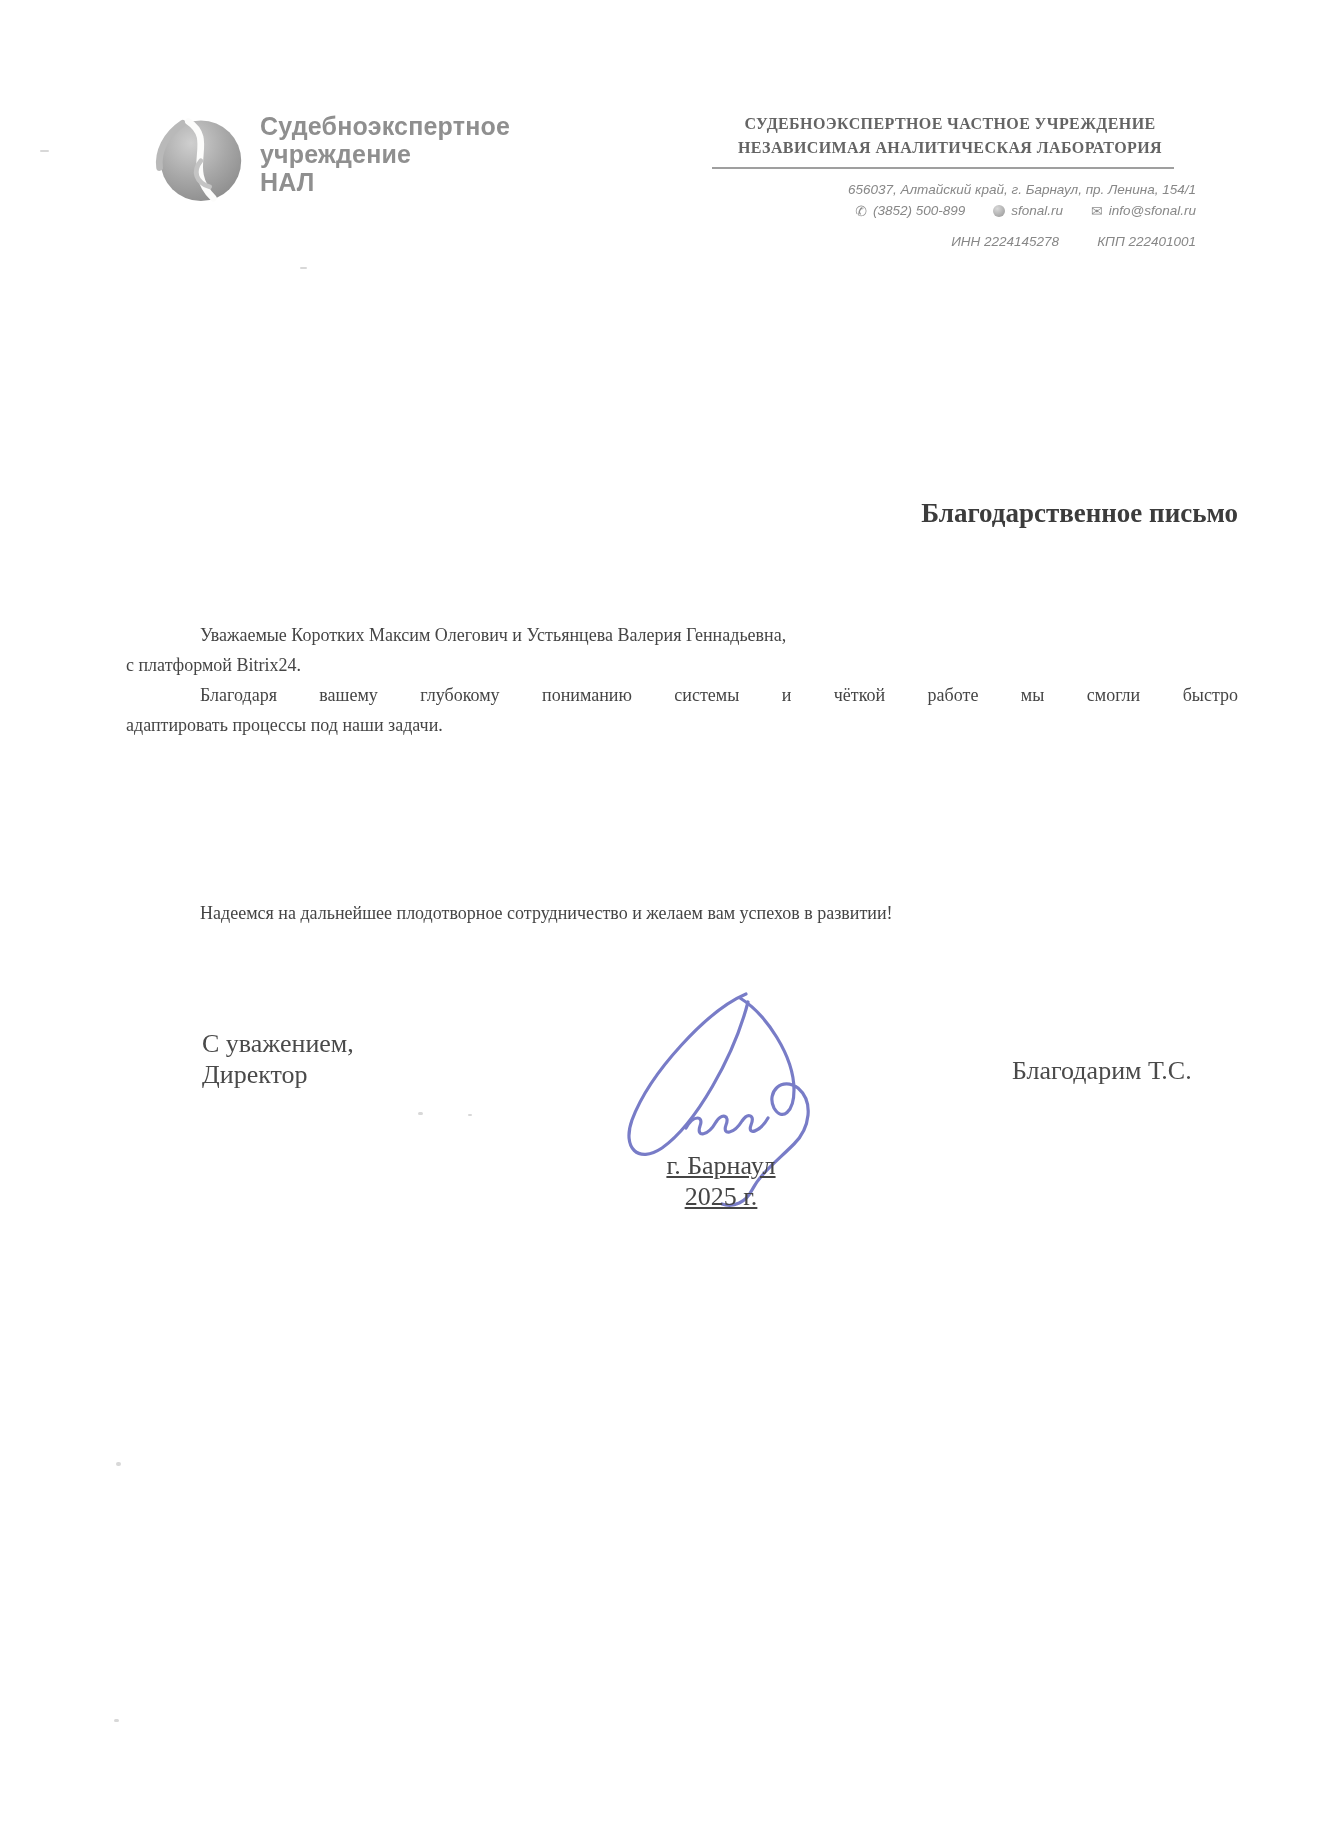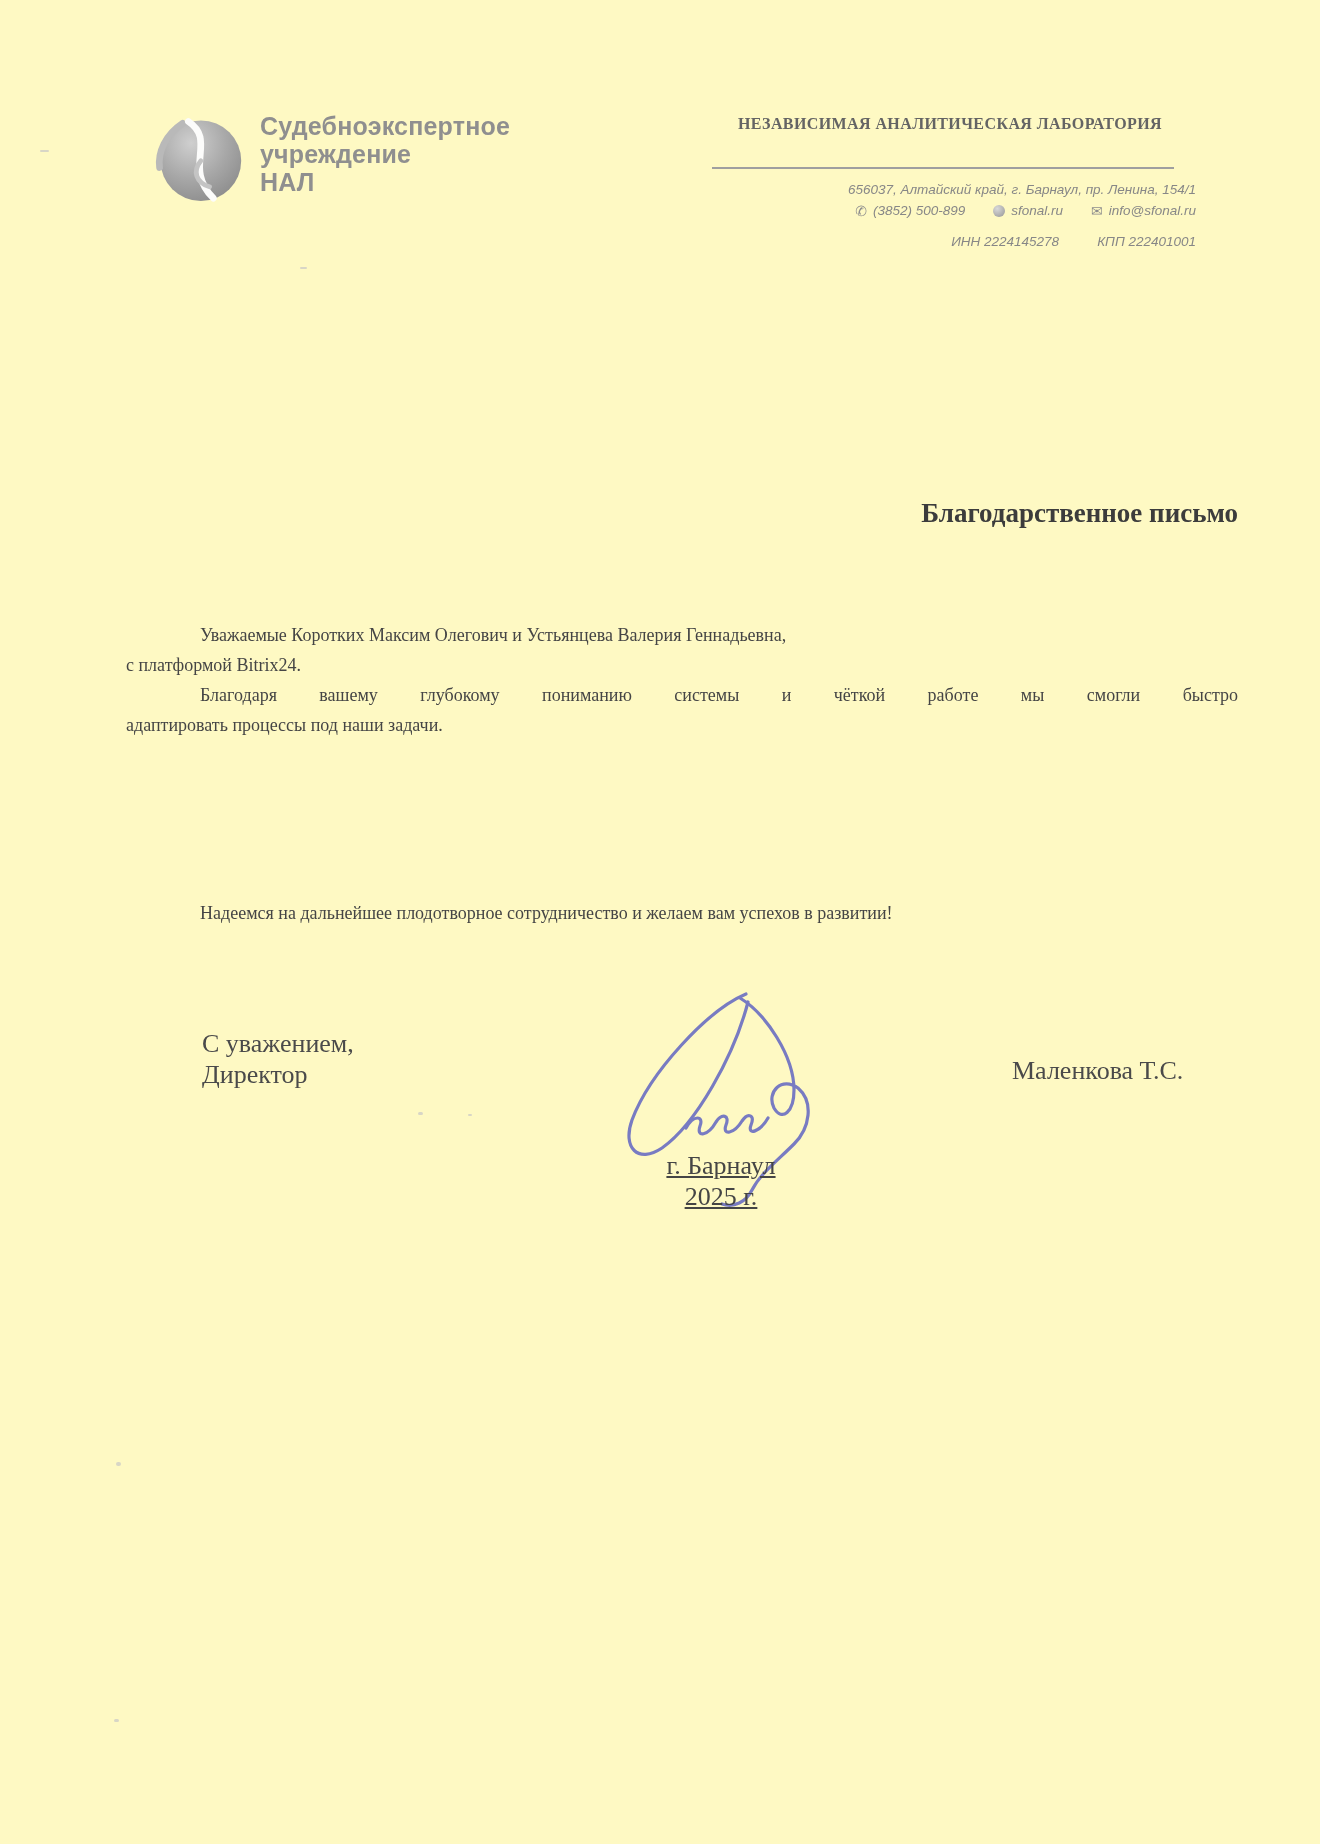--- a/index.html
+++ b/index.html
@@ -1,20 +1,20 @@
 <!DOCTYPE html>
 <html><head>
 <meta charset="utf-8">
 <style>
   html,body{margin:0;padding:0;background:#e8e8e8;}
   .page{
     position:relative;
     width:1320px;height:1844px;
     margin:0 auto;
-    background:#fef9c3;
+    background:#ffffff;
     overflow:hidden;
     font-family:"Liberation Serif", serif;
     color:#424242;
   }
   
   .logo-mark{position:absolute;left:150px;top:108px;width:96px;height:96px;}
   .logo-text{
     position:absolute;left:260px;top:112px;
     font-family:"Liberation Sans", sans-serif;
     font-weight:bold;color:#8f8f8f;
@@ -103,20 +103,21 @@
     <path d="M40,14 C70,34 34,62 66,94" fill="none" stroke="#fcfcfb" stroke-width="7" stroke-linecap="round"></path>
     <path d="M53,55 C44,66 48,78 62,82" fill="none" stroke="#c4c4c4" stroke-width="5" stroke-linecap="round"></path>
   </svg>
   <div class="logo-text">
     <div>Судебноэкспертное</div>
     <div>учреждение</div>
     <div>НАЛ</div>
   </div>
 
   <div class="org-block">
+    <div>СУДЕБНОЭКСПЕРТНОЕ ЧАСТНОЕ УЧРЕЖДЕНИЕ</div>
     <div>НЕЗАВИСИМАЯ АНАЛИТИЧЕСКАЯ ЛАБОРАТОРИЯ</div>
   </div>
   <div class="header-rule"></div>
 
   <div class="addr-block">656037, Алтайский край, г. Барнаул, пр. Ленина, 154/1</div>
 
   <div class="contact-row">
     <span class="contact-item">
       <span class="glyph-icon">✆</span>
       <span>(3852) 500-899</span>
@@ -154,21 +155,21 @@
   </div>
 
   <svg class="signature-svg" viewBox="0 0 270 240">
     <g fill="none" stroke="#6a6ec2" stroke-width="3.2" stroke-linecap="round" opacity="0.9">
       <path d="M148,22 C110,38 52,100 34,148 C24,176 40,192 64,176 C98,152 136,84 150,30"></path>
       <path d="M88,156 C96,142 106,144 102,154 C98,166 110,164 118,150 C124,141 132,143 128,153 C124,164 136,162 144,149 C150,140 157,143 153,153 C149,164 162,160 170,146"></path>
       <path d="M142,26 C168,42 196,84 196,118 C196,140 184,150 176,136 C168,120 184,104 200,116 C216,130 212,156 196,172 C178,190 162,202 154,218 C148,230 136,236 124,232"></path>
     </g>
   </svg>
 
-  <div class="signer-name">Маленкова Т.С.</div>
+  <div class="signer-name">Благодарим Т.С.</div>
 
   <div class="city-year">
     <div>г. Барнаул</div>
     <div>2025 г.</div>
   </div>
 
   <div class="speck" style="left:300px;top:267px;width:7px;height:2px;"></div>
   <div class="speck" style="left:418px;top:1112px;width:5px;height:3px;"></div>
   <div class="speck" style="left:468px;top:1114px;width:4px;height:2px;"></div>
   <div class="speck" style="left:116px;top:1462px;width:5px;height:4px;"></div>

